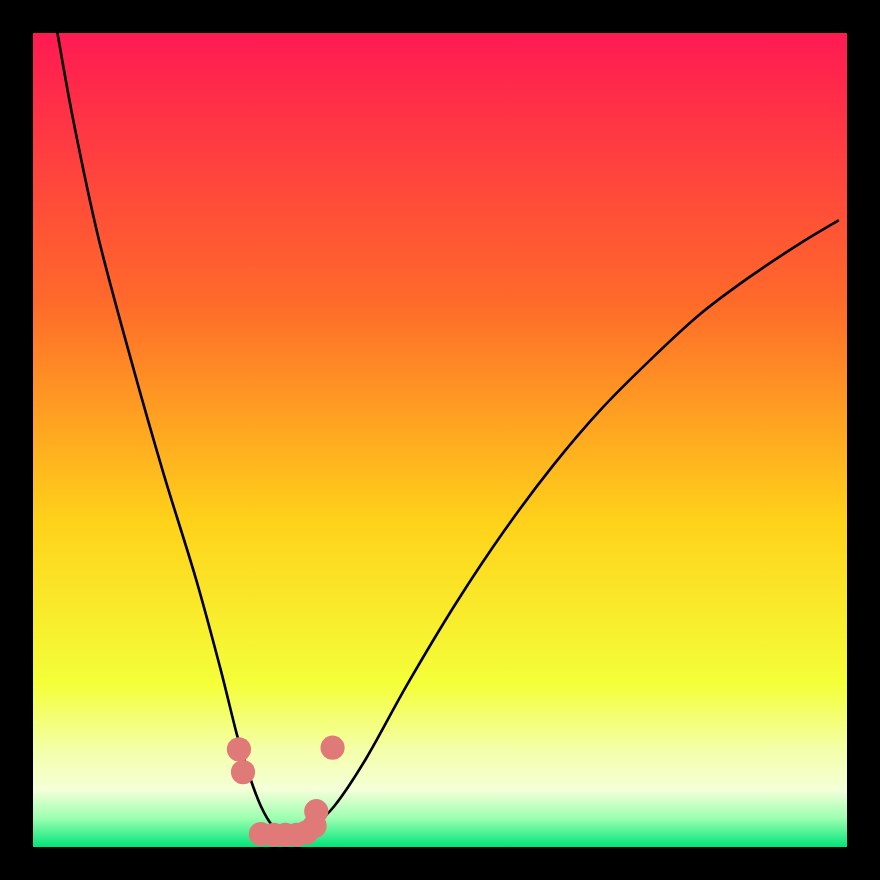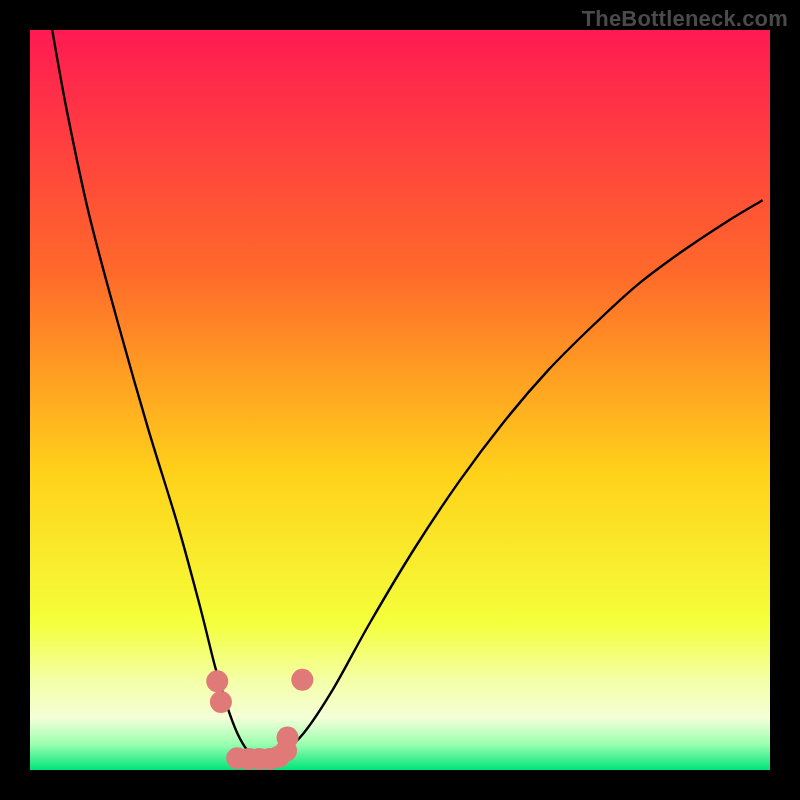--- a/index.html
+++ b/index.html
@@ -64,14 +64,13 @@
           <circle cx="219.04000000000002" cy="728.9" r="11" fill="#e07a78"></circle>
           <circle cx="229.4" cy="728.9" r="11" fill="#e07a78"></circle>
           <circle cx="239.76000000000002" cy="728.9" r="11" fill="#e07a78"></circle>
           <circle cx="248.64000000000001" cy="726.68" r="11" fill="#e07a78"></circle>
           <circle cx="256.04" cy="720.76" r="11" fill="#e07a78"></circle>
           <circle cx="257.52" cy="707.44" r="11" fill="#e07a78"></circle>
           <circle cx="272.32" cy="649.72" r="11" fill="#e07a78"></circle>
         </g>
     </svg>
   </div>
-  <div class="watermark">TheBottleneck.com</div>
 </div>
 
 </body></html>

